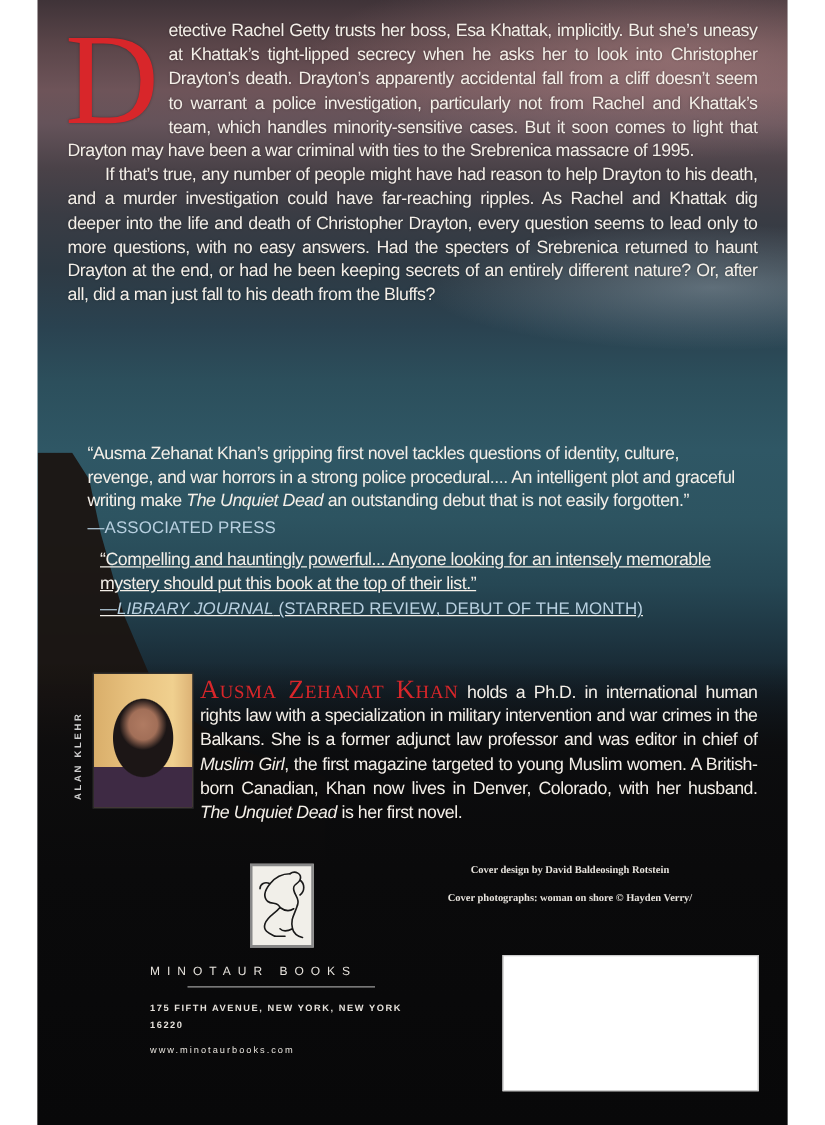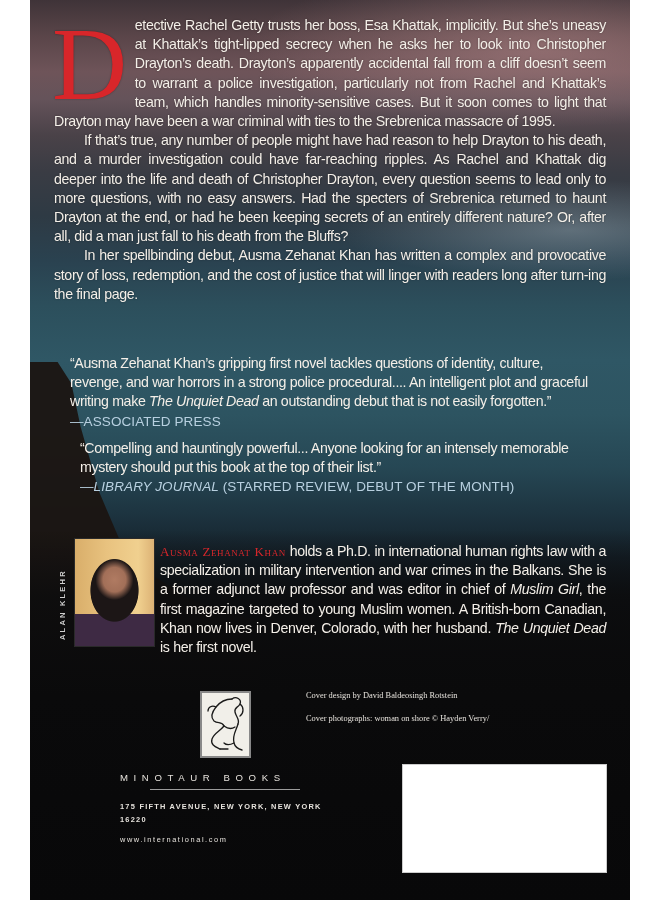--- a/index.html
+++ b/index.html
@@ -79,21 +79,21 @@
 
     .review {
       position: absolute; left: 40px; width: 520px;
       color: #f4efe8; text-align: left;
       font-size: 14.2px; line-height: 19.2px; letter-spacing: -0.35px;
     }
     .review .src { color: #b8d0e0; font-size: 13.5px; letter-spacing: 0.1px; }
     .review .src i { font-style: italic; }
     .review i { font-style: italic; }
     .review1 { top: 354px; }
-    .review2 { top: 439px; left: 50px; width: 500px; }
+    .review2 { top: 439px; left: 50px; width: 500px; text-decoration: underline; }
 
     .photo-credit {
       position: absolute; left: 28px; top: 640px;
       transform: rotate(-90deg); transform-origin: left top;
       color: #cfcfcf; font-size: 7.5px; letter-spacing: 2.2px; font-weight: bold;
     }
     .author-photo {
       position: absolute; left: 44px; top: 538px; width: 81px; height: 109px;
       background:
         radial-gradient(ellipse 24% 19% at 50% 38%, #b07b62 0%, #a26f58 60%, rgba(0,0,0,0) 100%),
@@ -103,28 +103,28 @@
       border: 1px solid #2a2a2a;
     }
     .author-bio {
       position: absolute; left: 130px; top: 542px; width: 446px;
       color: #f4efe8; font-size: 14.2px; line-height: 19.2px; letter-spacing: -0.35px;
       text-align: justify;
     }
     .author-bio i { font-style: italic; }
     .author-name {
       color: #d8262a; font-family: "Liberation Serif", "DejaVu Serif", serif;
-      font-size: 13px; letter-spacing: 0.6px; font-variant: small-caps; font-weight: normal;
+      font-size: 21px; letter-spacing: 0.6px; font-variant: small-caps; font-weight: normal;
     }
 
     .credits {
       position: absolute; right: 24px; top: 690px; width: 300px;
-      color: #e6e2dc; text-align: left;
+      color: #e6e2dc; text-align: center;
       font-family: "Liberation Serif", "DejaVu Serif", serif;
-      font-size: 8.4px; line-height: 12px; font-weight: normal;
+      font-size: 8.4px; line-height: 12px; font-weight: bold;
     }
     .credits .gap { height: 11px; }
 
     .logo-box {
       position: absolute; left: 170px; top: 691px; width: 51px; height: 67px;
       background: #f1efe9; border: 2px solid #888;
     }
     .publisher {
       position: absolute; left: 90px; top: 772px; width: 210px; text-align: left;
       color: #e6e2dc;
@@ -143,21 +143,20 @@
 <body>
 
 <div class="cover">
   <div class="horizon"></div>
   <div class="cliff"></div>
   <div class="shore"></div>
 
   <div class="copy blurb">
     <p class="first"><span class="dropcap">D</span><span>etective Rachel Getty trusts her boss, Esa Khattak, implicitly. But she’s uneasy at Khattak’s tight-lipped secrecy when he asks her to look into Christopher Drayton’s death. Drayton’s apparently accidental fall from a cliff doesn’t seem to warrant a police investigation, particularly not from Rachel and Khattak’s team, which handles minority-sensitive cases. But it soon comes to light that Drayton may have been a war criminal with ties to the Srebrenica massacre of 1995.</span></p>
     <p>If that’s true, any number of people might have had reason to help Drayton to his death, and a murder investigation could have far-reaching ripples. As Rachel and Khattak dig deeper into the life and death of Christopher Drayton, every question seems to lead only to more questions, with no easy answers. Had the specters of Srebrenica returned to haunt Drayton at the end, or had he been keeping secrets of an entirely different nature? Or, after all, did a man just fall to his death from the Bluffs?</p>
-    <p>In her spellbinding debut, Ausma Zehanat Khan has written a complex and provocative story of loss, redemption, and the cost of justice that will linger with readers long after turn-ing the final page.</p>
   </div>
 
   <div class="review review1">
     <div><span>“Ausma Zehanat Khan’s gripping first novel tackles questions of identity, culture, revenge, and war horrors in a strong police procedural.... An intelligent plot and graceful writing make </span><i>The Unquiet Dead</i><span> an outstanding debut that is not easily forgotten.”</span></div>
     <div class="src">—ASSOCIATED PRESS</div>
   </div>
 
   <div class="review review2">
     <div>“Compelling and hauntingly powerful... Anyone looking for an intensely memorable mystery should put this book at the top of their list.”</div>
     <div class="src"><span>—</span><i>LIBRARY JOURNAL</i><span> (STARRED REVIEW, DEBUT OF THE MONTH)</span></div>
@@ -186,17 +185,17 @@
         <path d="M14 14 C10 12 6 14 6 18"></path>
         <path d="M18 56 L26 56 M32 50 C28 52 24 52 22 50"></path>
       </g>
     </svg>
   </div>
 
   <div class="publisher">
     <div class="imprint">MINOTAUR BOOKS</div>
     <div class="rule"></div>
     <div class="line">175 FIFTH AVENUE, NEW YORK, NEW YORK 16220</div>
-    <div class="url">www.international.com</div>
+    <div class="url">www.minotaurbooks.com</div>
   </div>
 
   <div class="barcode"></div>
 </div>
 
 </body></html>

